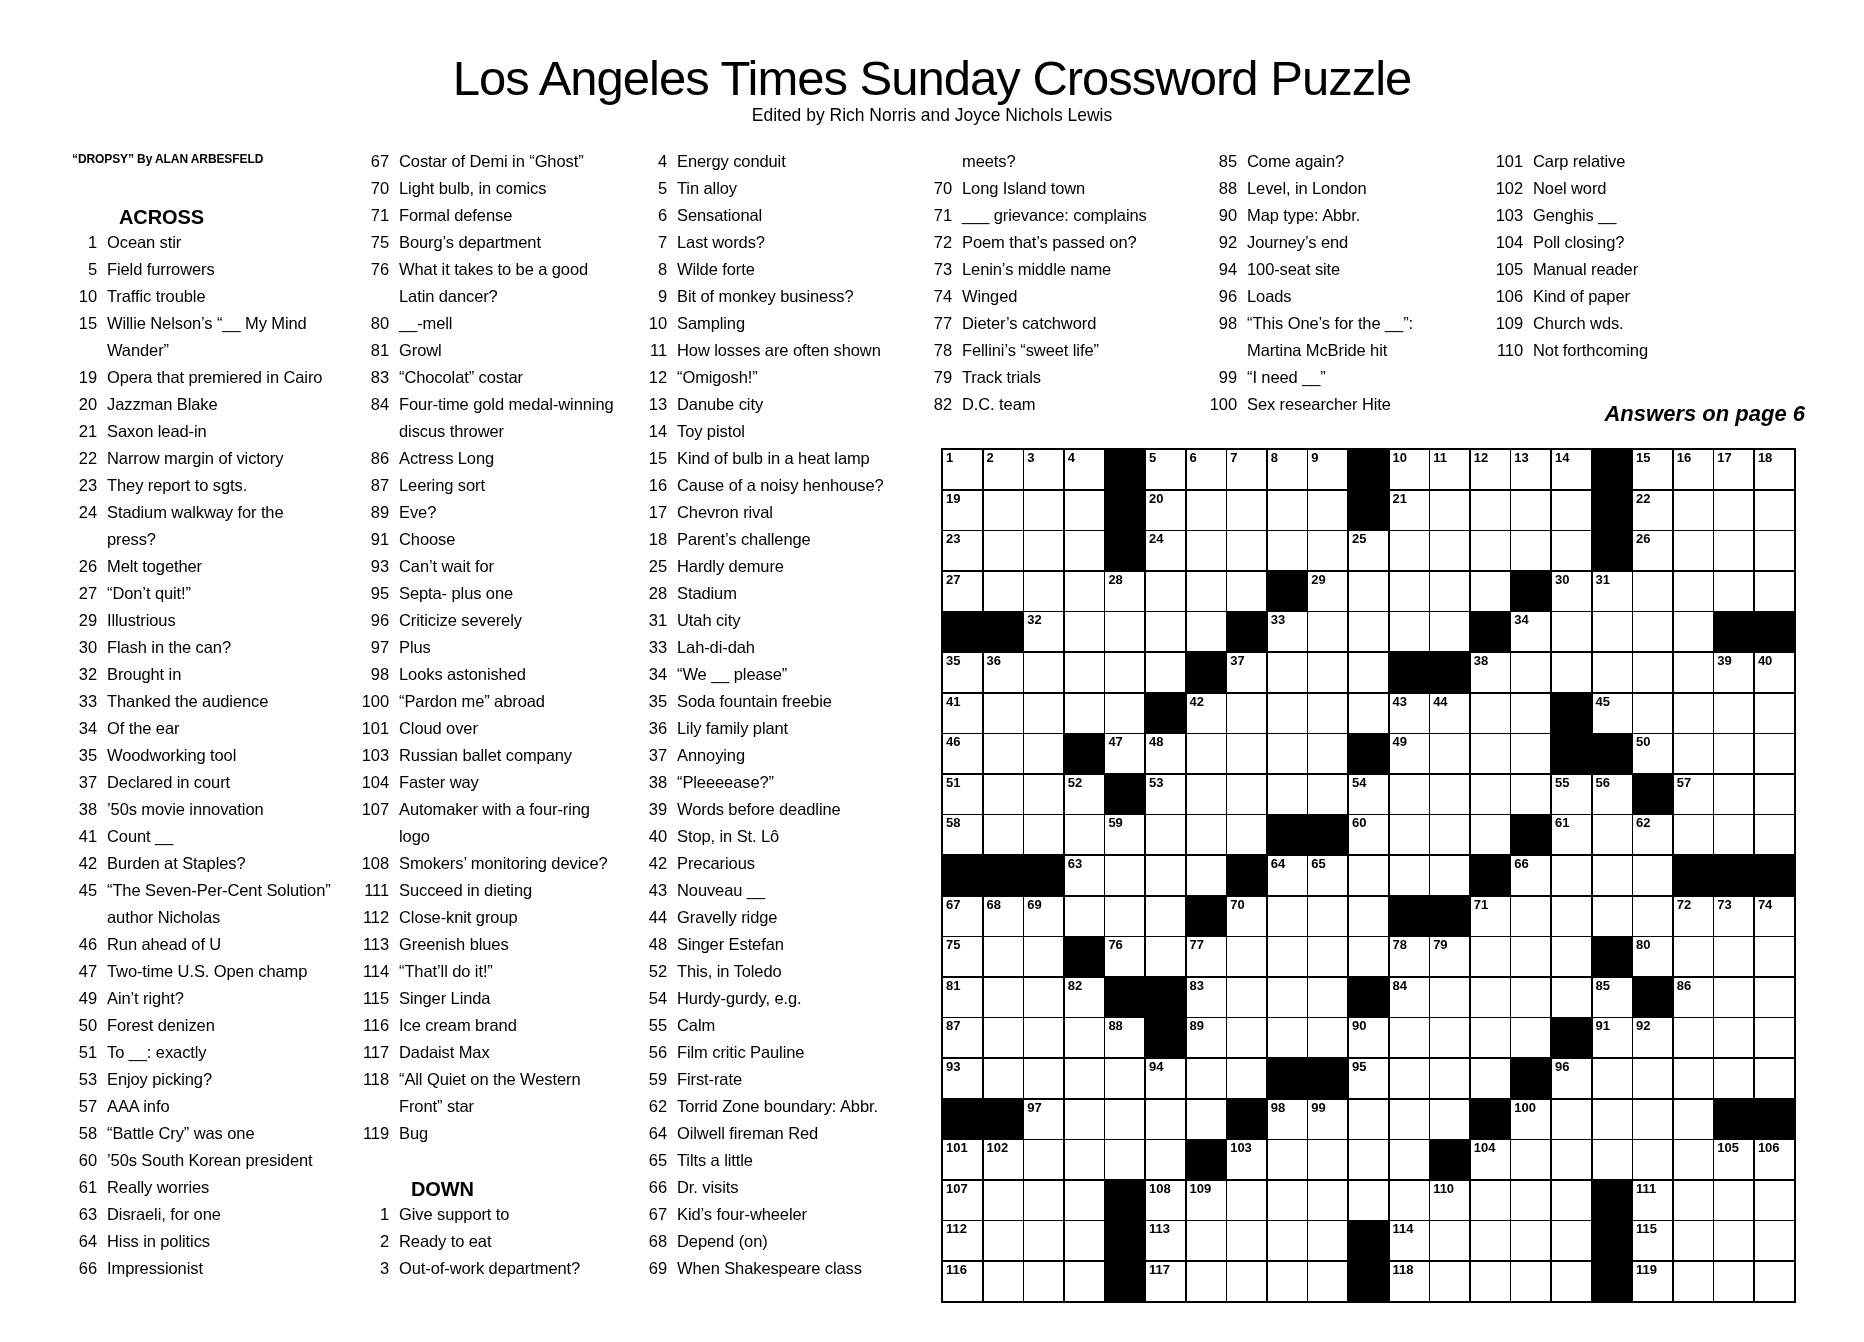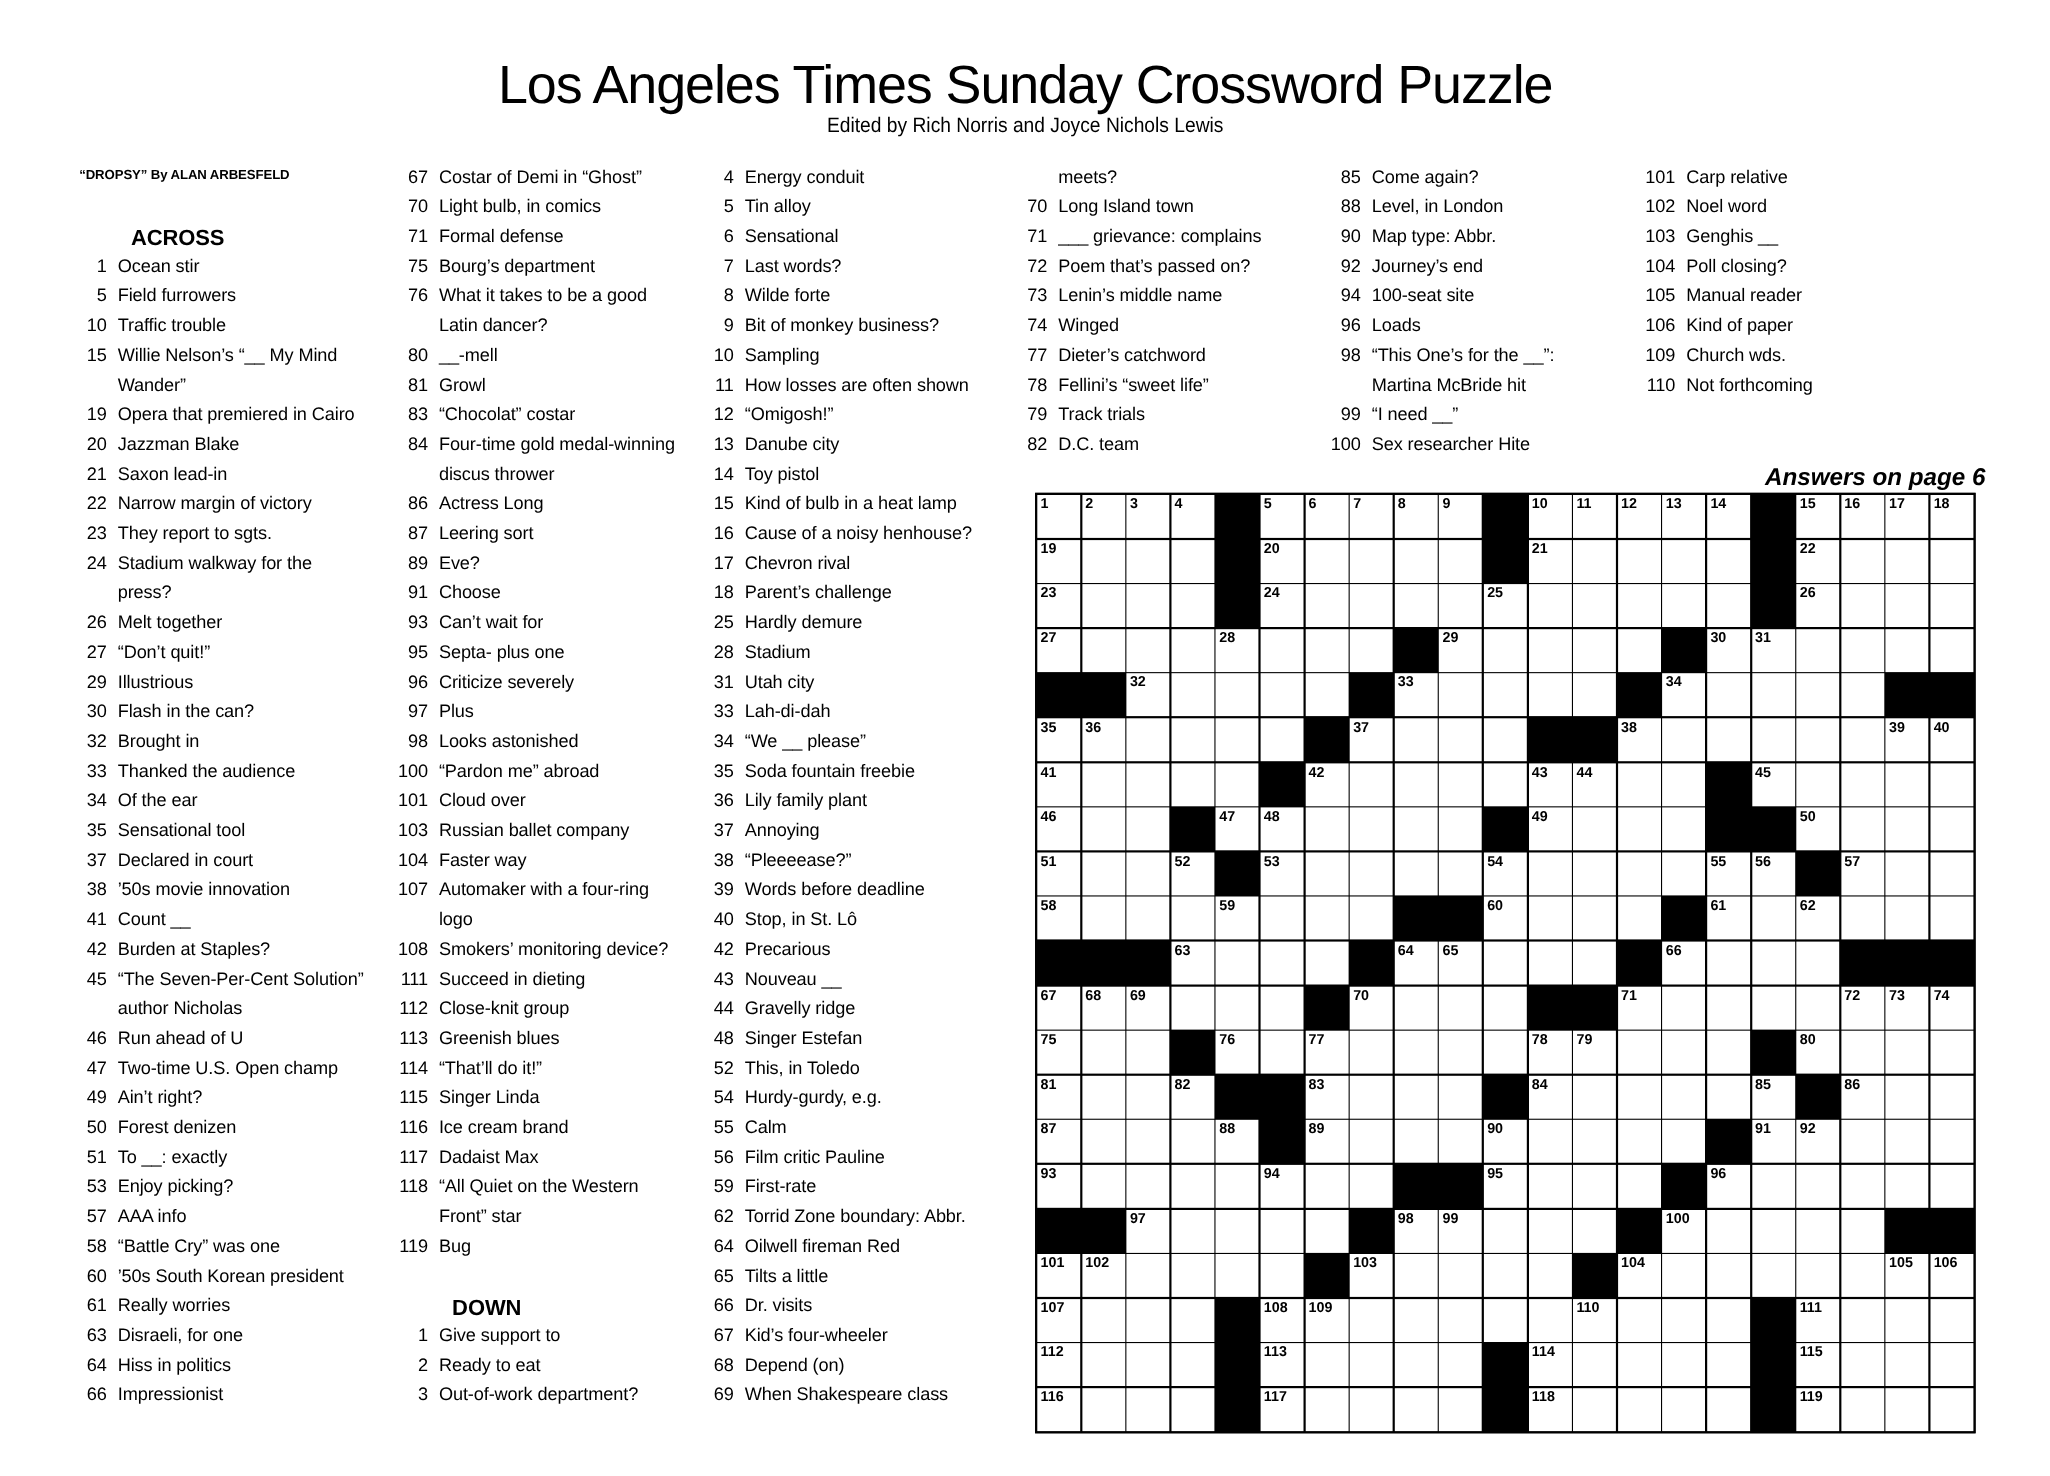--- a/index.html
+++ b/index.html
@@ -3,21 +3,21 @@
 <meta charset="utf-8">
 <style>
   html,body{margin:0;padding:0;background:#fff;}
   body{width:1864px;height:1342px;position:relative;overflow:hidden;
        font-family:"Liberation Sans","DejaVu Sans",sans-serif;color:#000;}
   .page-title{position:absolute;top:50px;left:0;width:100%;text-align:center;
        font-size:49px;font-weight:normal;letter-spacing:-1px;white-space:nowrap;}
   .page-subtitle{position:absolute;top:104px;left:0;width:100%;text-align:center;
        font-size:19px;transform:scaleX(.92);transform-origin:50% 0;white-space:nowrap;}
   .answers-note{position:absolute;top:401px;left:1500px;width:305px;text-align:right;
-       font-size:22px;font-weight:bold;font-style:italic;white-space:nowrap;margin-top:20px;}
+       font-size:22px;font-weight:bold;font-style:italic;white-space:nowrap;}
   .clue-col{position:absolute;top:152px;width:300px;}
   .col1{left:62px}.col2{left:354px}.col3{left:632px}
   .col4{left:917px}.col5{left:1202px}.col6{left:1488px}
   .line{position:relative;height:27px;font-size:16.5px;letter-spacing:-0.1px;}
   .line .num{position:absolute;left:0;top:0;width:35px;text-align:right;}
   .line .txt{position:absolute;left:45px;top:0;white-space:nowrap;}
   .line.byline .txt{left:10px;font-weight:bold;font-size:12px;}
   .line.header .txt{left:10px;font-weight:bold;font-size:20px;margin-left:47px;}
   #grid{position:absolute;left:941px;top:448px;background:#000;border:2px solid #000;
        display:grid;grid-template-columns:repeat(21,39px);grid-auto-rows:39px;gap:1.6px;}
@@ -113,21 +113,21 @@
       <div class="line clue">
         <span class="num">33</span>
         <span class="txt">Thanked the audience</span>
       </div>
       <div class="line clue">
         <span class="num">34</span>
         <span class="txt">Of the ear</span>
       </div>
       <div class="line clue">
         <span class="num">35</span>
-        <span class="txt">Sensational tool</span>
+        <span class="txt">Woodworking tool</span>
       </div>
       <div class="line clue">
         <span class="num">37</span>
         <span class="txt">Declared in court</span>
       </div>
       <div class="line clue">
         <span class="num">38</span>
         <span class="txt">’50s movie innovation</span>
       </div>
       <div class="line clue">

